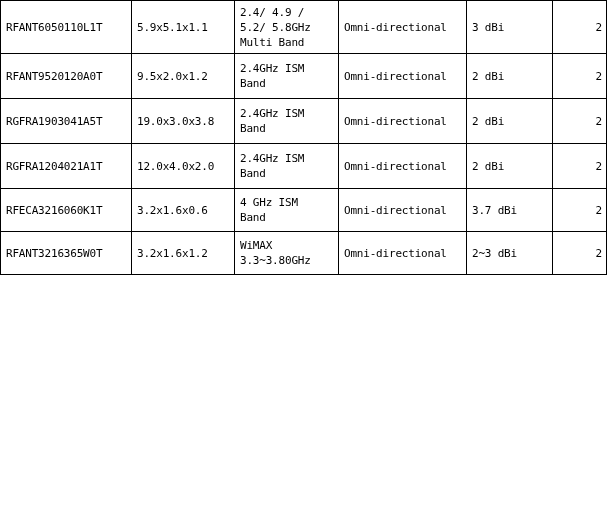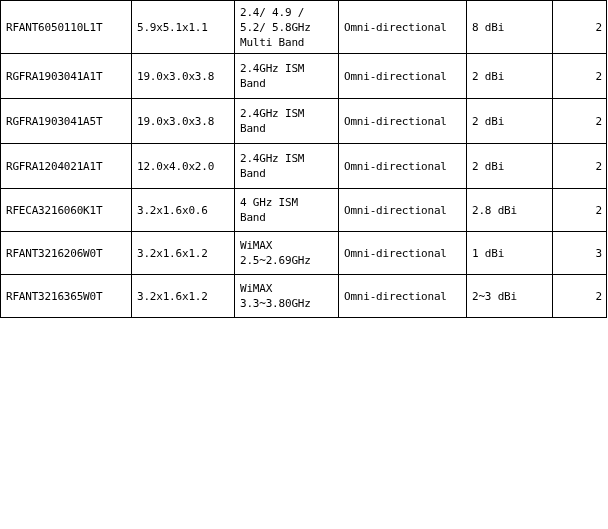--- a/index.html
+++ b/index.html
@@ -64,26 +64,26 @@
         <col class="c5">
     </colgroup>
     <tbody>
       <tr class="r0">
         <td>RFANT6050110L1T</td>
         <td>5.9x5.1x1.1</td>
         <td>2.4/ 4.9 /
 5.2/ 5.8GHz
 Multi Band</td>
         <td>Omni-directional</td>
-        <td>8 dBi</td>
+        <td>3 dBi</td>
         <td class="num">2</td>
       </tr>
       <tr class="rn">
-        <td>RGFRA1903041A1T</td>
-        <td>19.0x3.0x3.8</td>
+        <td>RFANT9520120A0T</td>
+        <td>9.5x2.0x1.2</td>
         <td>2.4GHz ISM
 Band</td>
         <td>Omni-directional</td>
         <td>2 dBi</td>
         <td class="num">2</td>
       </tr>
       <tr class="rn">
         <td>RGFRA1903041A5T</td>
         <td>19.0x3.0x3.8</td>
         <td>2.4GHz ISM
@@ -100,31 +100,22 @@
         <td>Omni-directional</td>
         <td>2 dBi</td>
         <td class="num">2</td>
       </tr>
       <tr class="rt">
         <td>RFECA3216060K1T</td>
         <td>3.2x1.6x0.6</td>
         <td>4 GHz ISM
 Band</td>
         <td>Omni-directional</td>
-        <td>2.8 dBi</td>
+        <td>3.7 dBi</td>
         <td class="num">2</td>
-      </tr>
-      <tr class="rt">
-        <td>RFANT3216206W0T</td>
-        <td>3.2x1.6x1.2</td>
-        <td>WiMAX
-2.5~2.69GHz</td>
-        <td>Omni-directional</td>
-        <td>1 dBi</td>
-        <td class="num">3</td>
       </tr>
       <tr class="rt">
         <td>RFANT3216365W0T</td>
         <td>3.2x1.6x1.2</td>
         <td>WiMAX
 3.3~3.80GHz</td>
         <td>Omni-directional</td>
         <td>2~3 dBi</td>
         <td class="num">2</td>
       </tr>

